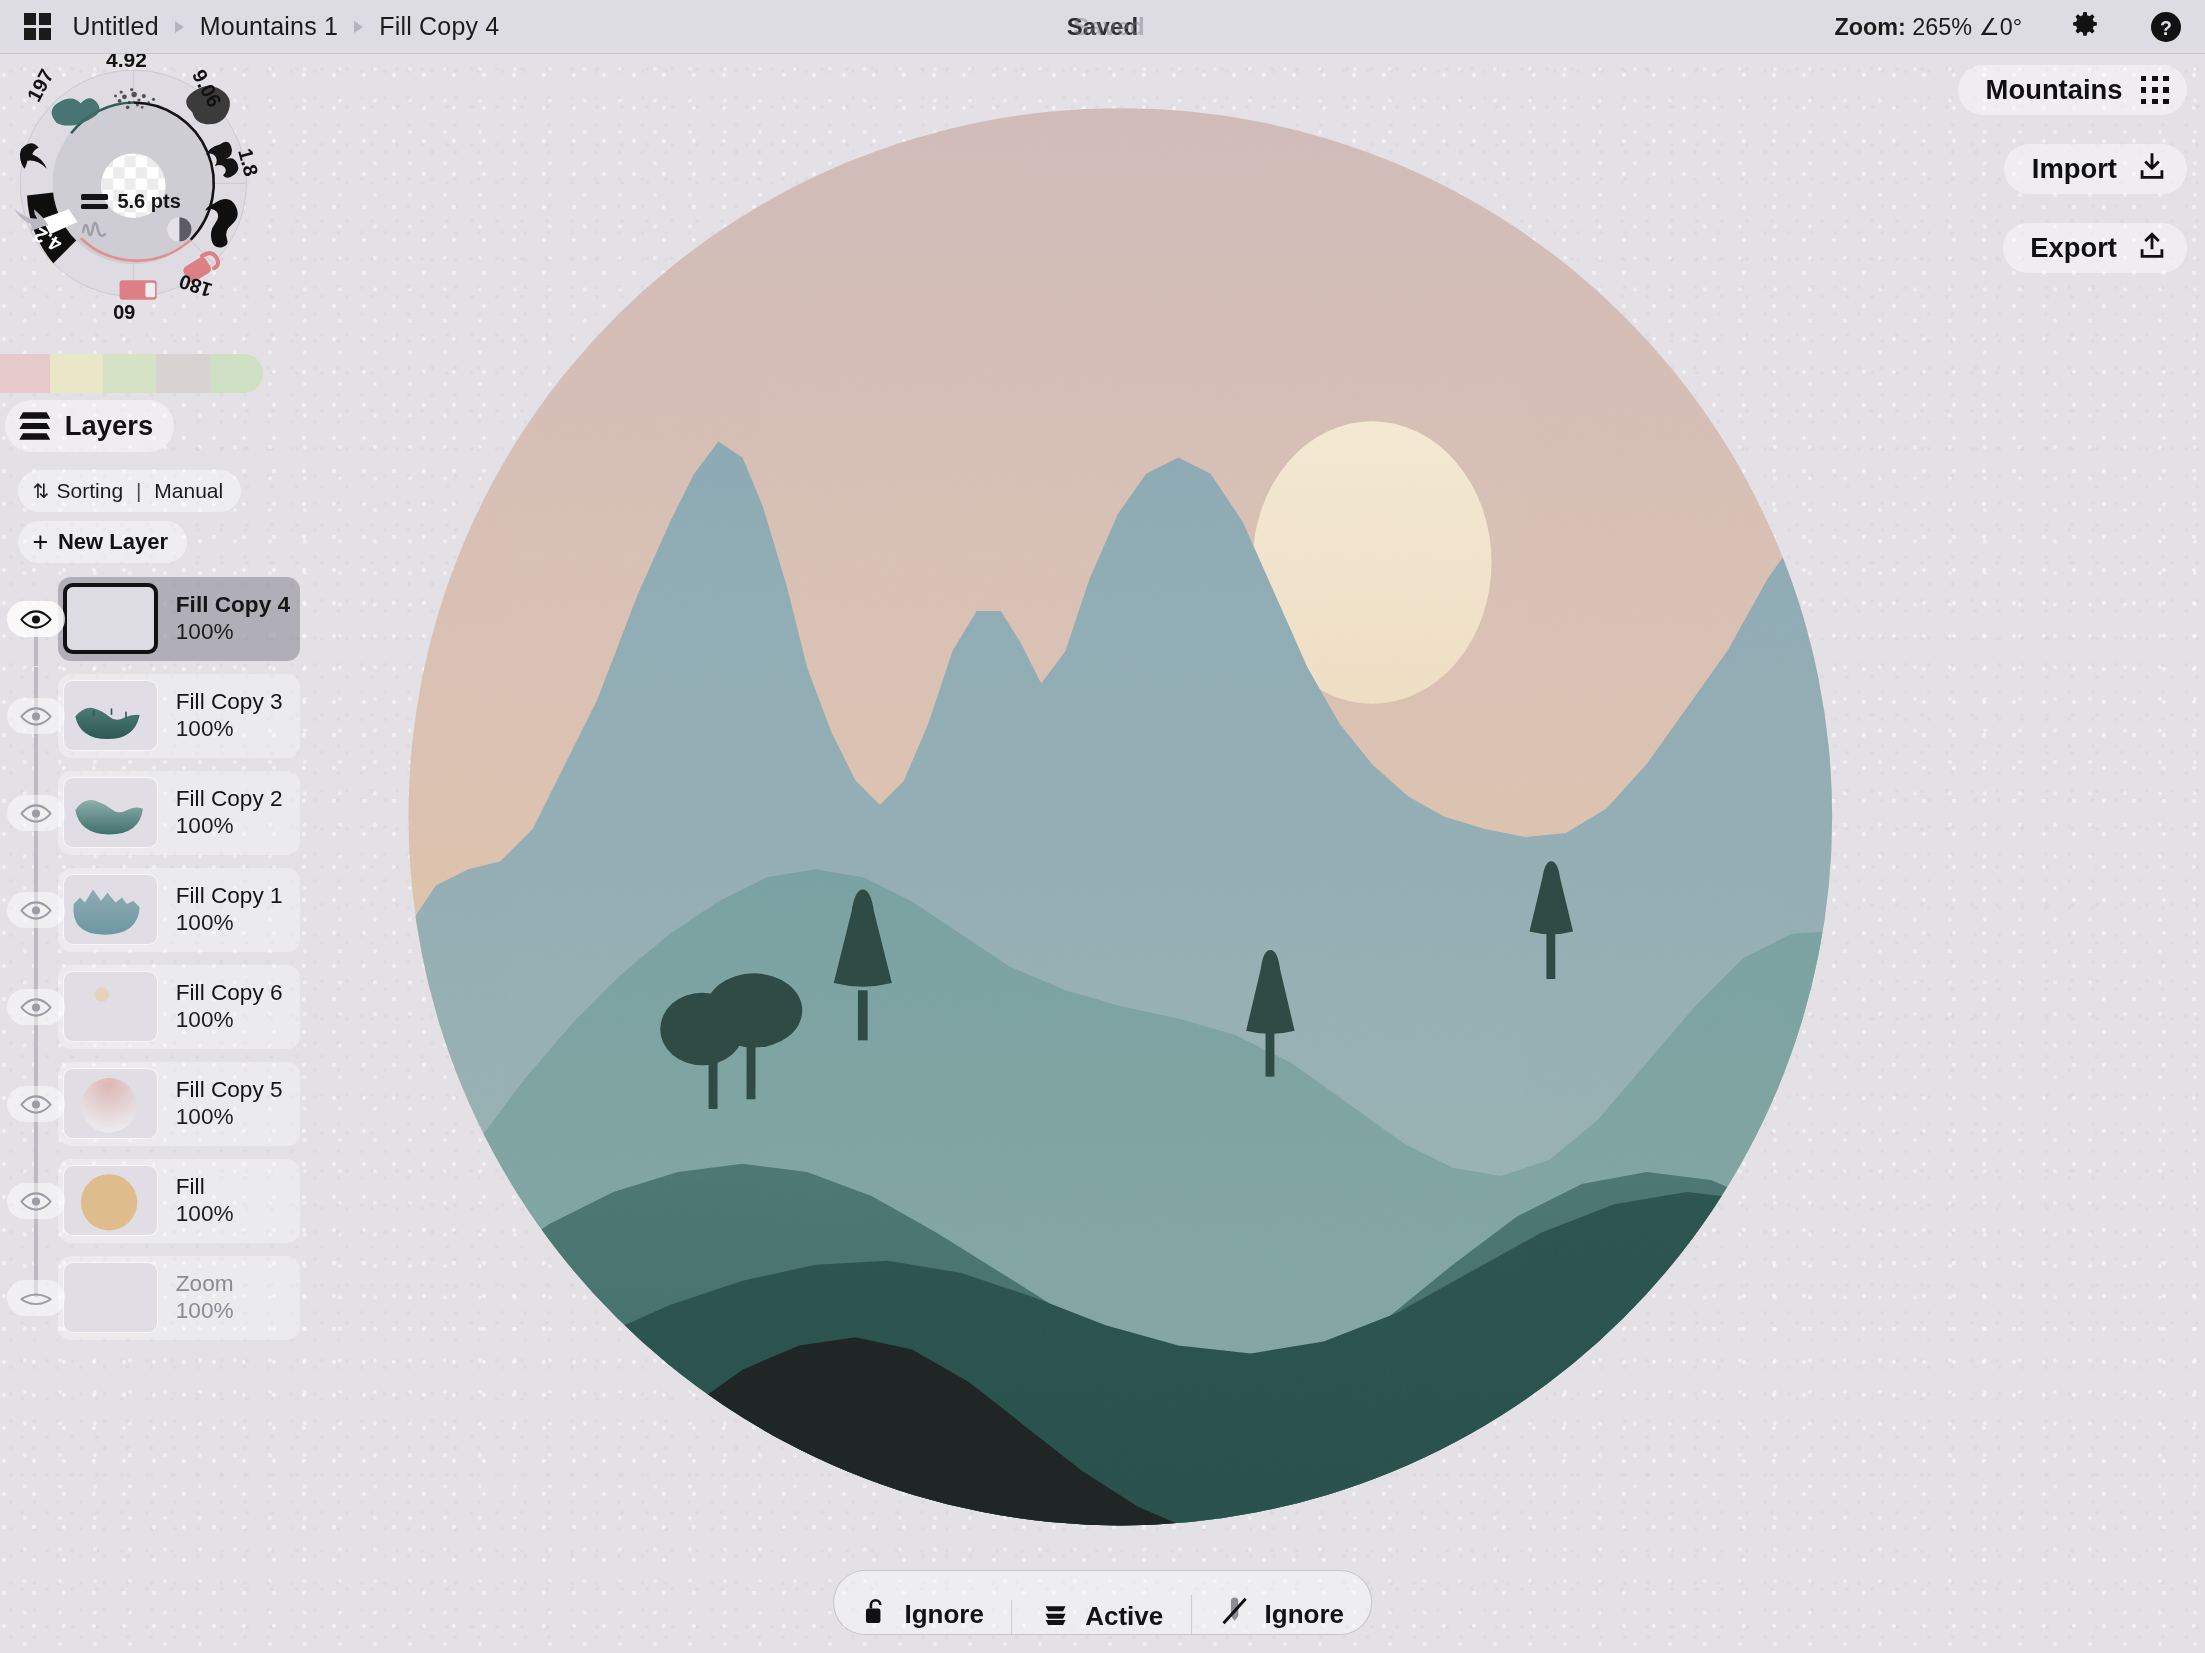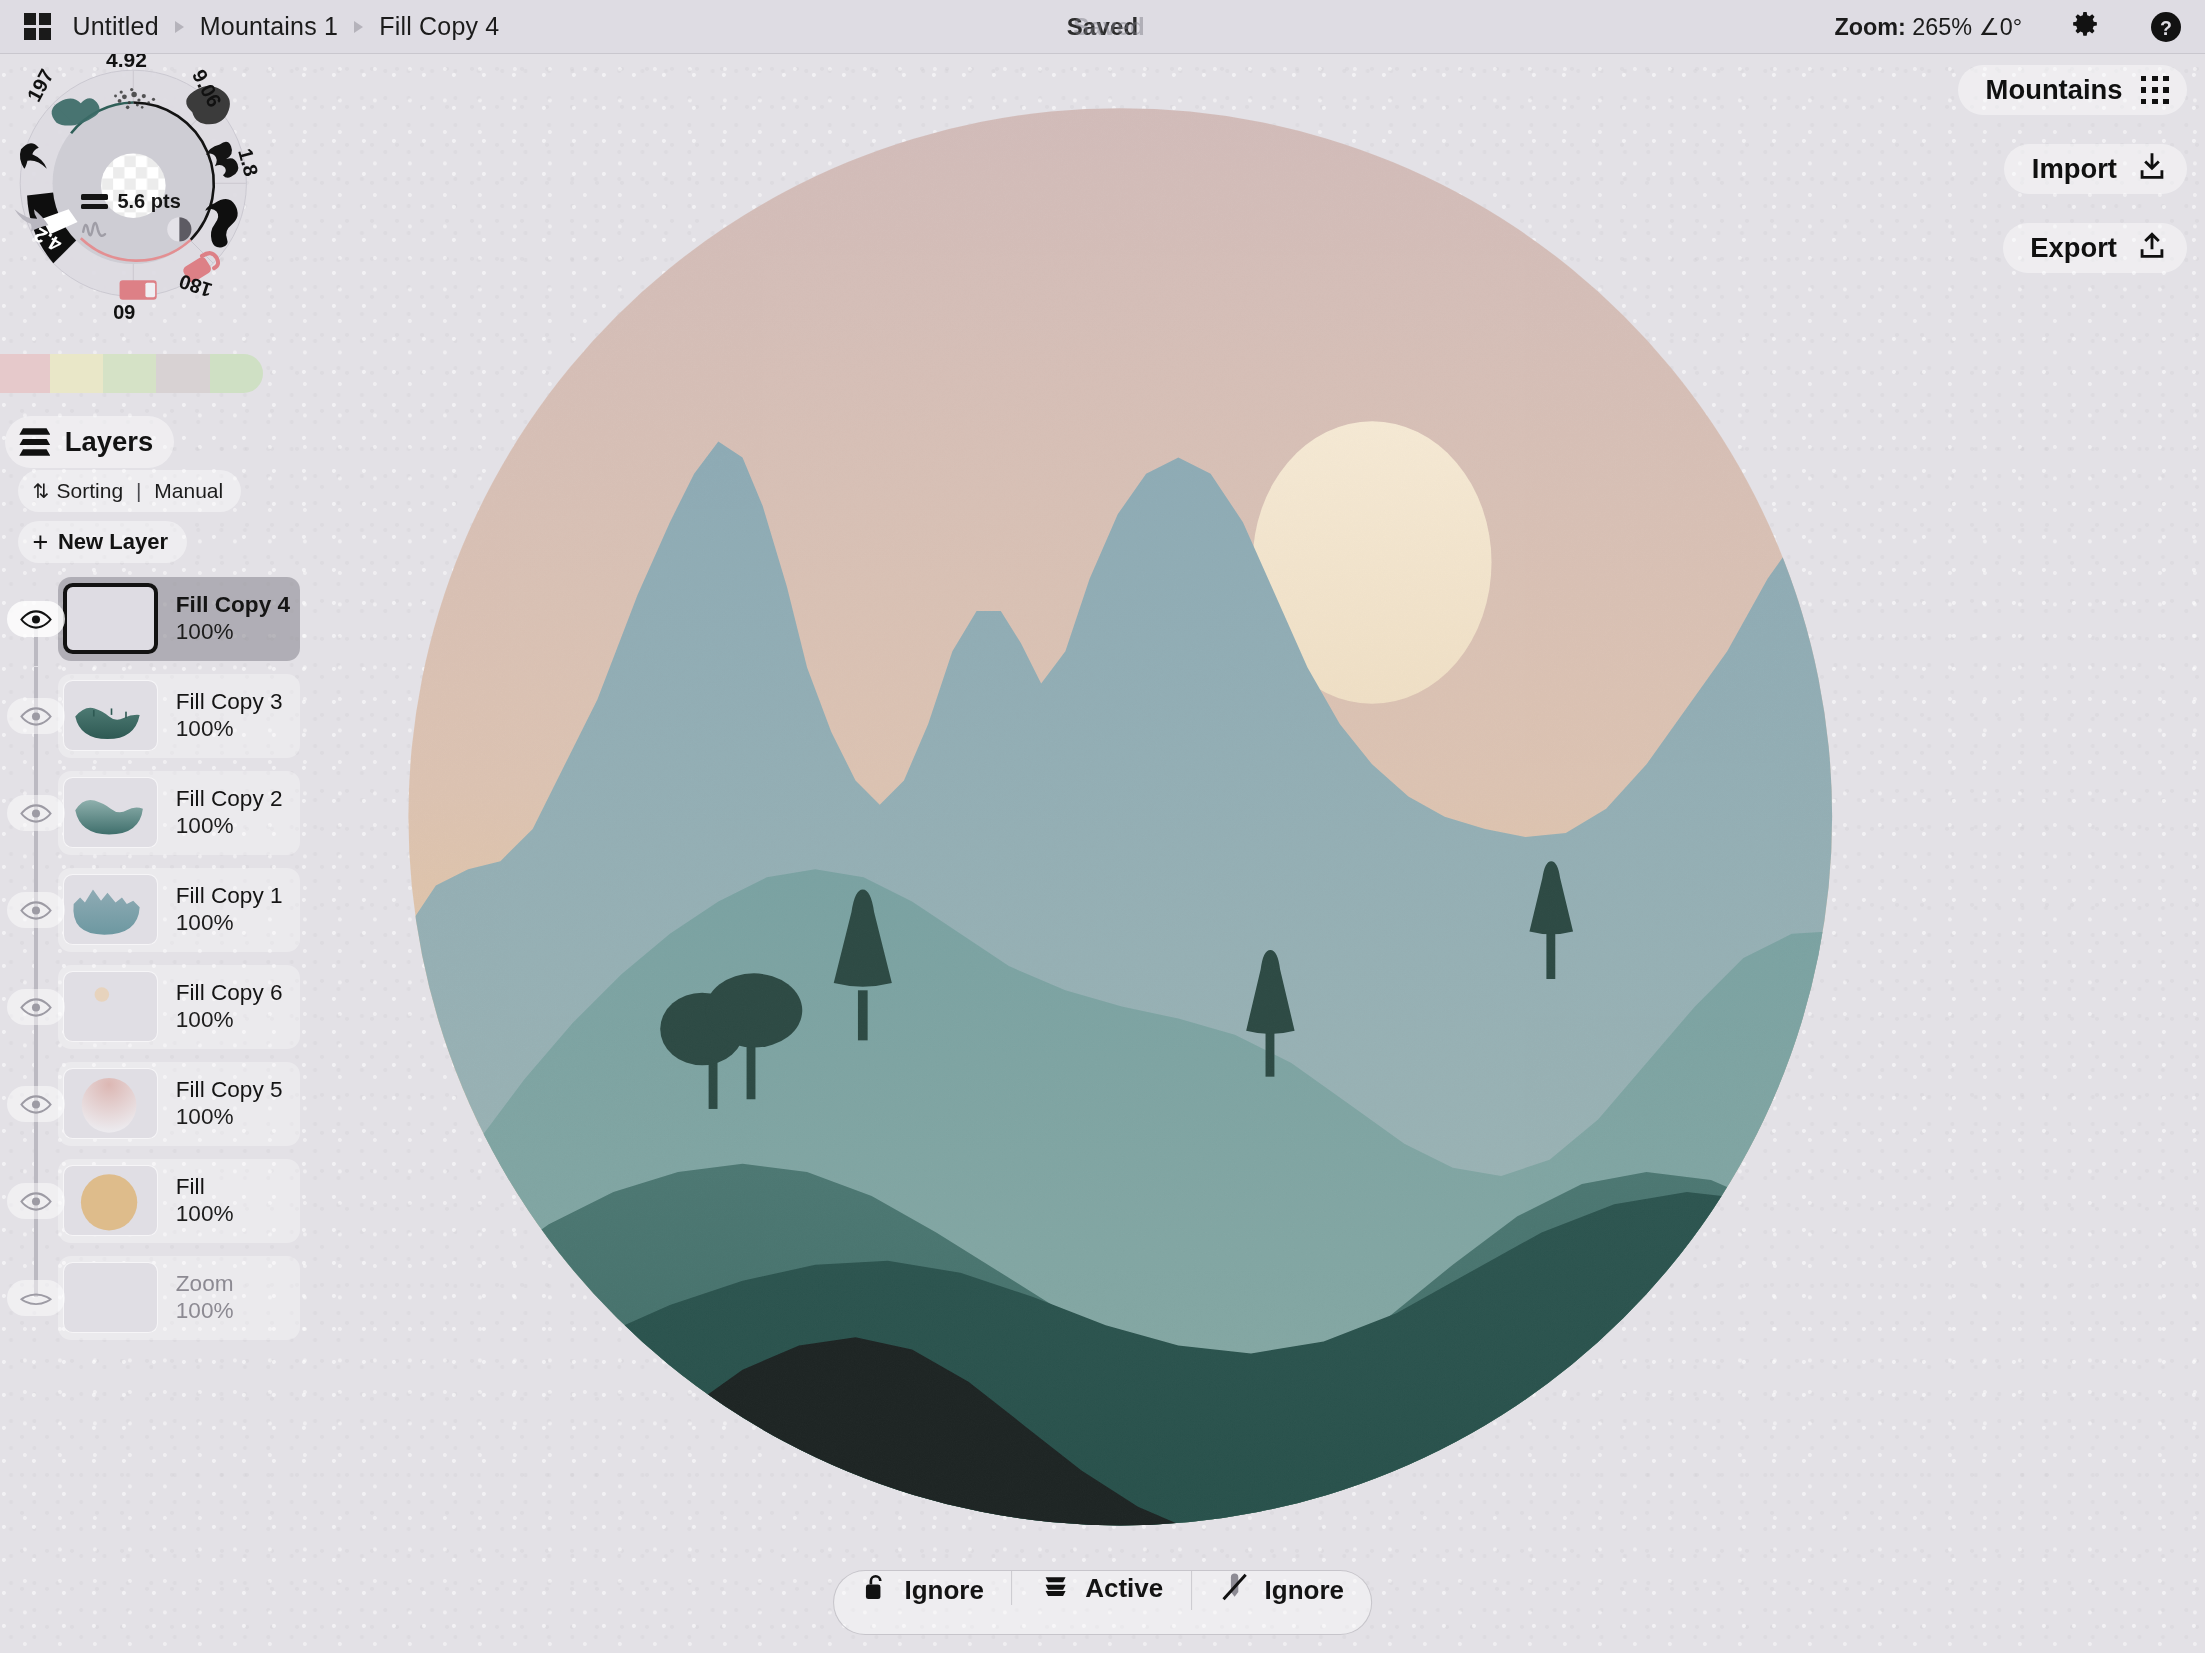--- a/index.html
+++ b/index.html
@@ -72,21 +72,21 @@
   .palette {
     position: absolute; left: -3.2px; top: 354px;
     width: 266px; height: 39px;
     border-radius: 0 19.4px 19.4px 0; overflow: hidden;
     display: flex;
   }
   .palette i { flex: 1; display: block; }
 
   
   .layers-head {
-    position: absolute; left: 4.8px; top: 416px;
+    position: absolute; left: 4.8px; top: 400px;
     height: 52px; padding: 0 21px 0 14.5px;
     background: rgba(255,255,255,.42);
     border-radius: 26px;
     display: inline-flex; align-items: center; gap: 14.5px;
   }
   .layers-head .stack { display:flex; flex-direction:column; gap:4px; align-items:center; }
   .layers-head .stack i { display:block; background:#111; }
   .layers-head .stack i:nth-child(1){ width:31px; height:6.5px; clip-path: polygon(12% 0,88% 0,100% 100%,0 100%);}
   .layers-head .stack i:nth-child(2){ width:31px; height:6.5px; clip-path: polygon(12% 0,88% 0,100% 100%,0 100%);}
   .layers-head .stack i:nth-child(3){ width:31px; height:6.5px; clip-path: polygon(12% 0,88% 0,100% 100%,0 100%);}
@@ -163,21 +163,21 @@
   
   .canvas-wrap { position: absolute; left: 0; top: 54px; width: 2205px; height: 1599px; z-index: 5; }
 
   
   .bottombar {
     position: absolute; left: 50%; transform: translateX(-50%);
     bottom: 18px; height: 65px;
     background: rgba(255,255,255,.40);
     border: 0.8px solid rgba(150,148,158,.45);
     border-radius: 32px;
-    display: flex; align-items: flex-start;
+    display: flex; align-items: flex-end;
     z-index: 40;
   }
   .bseg {
     display: flex; align-items: center; gap: 14.5px;
     padding: 0 27.4px;
     font-size: 26px; font-weight: bold; color: #131313;
   }
   .bseg + .bseg { border-left: 0.8px solid rgba(150,148,158,.40); }
 </style>
 </head>

